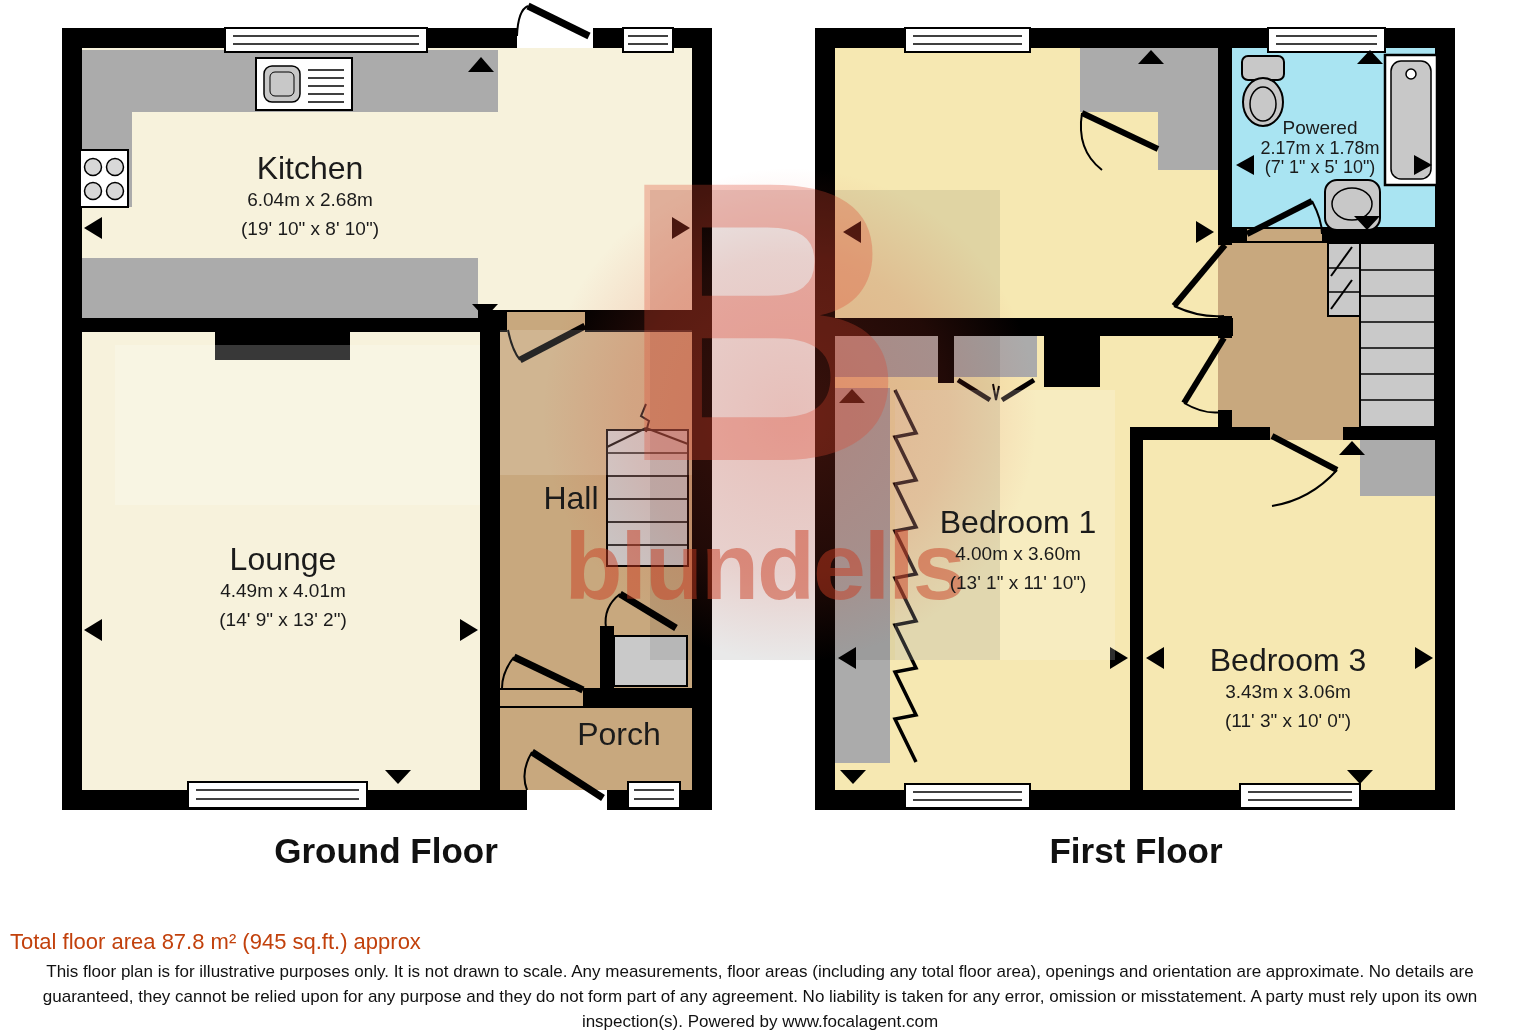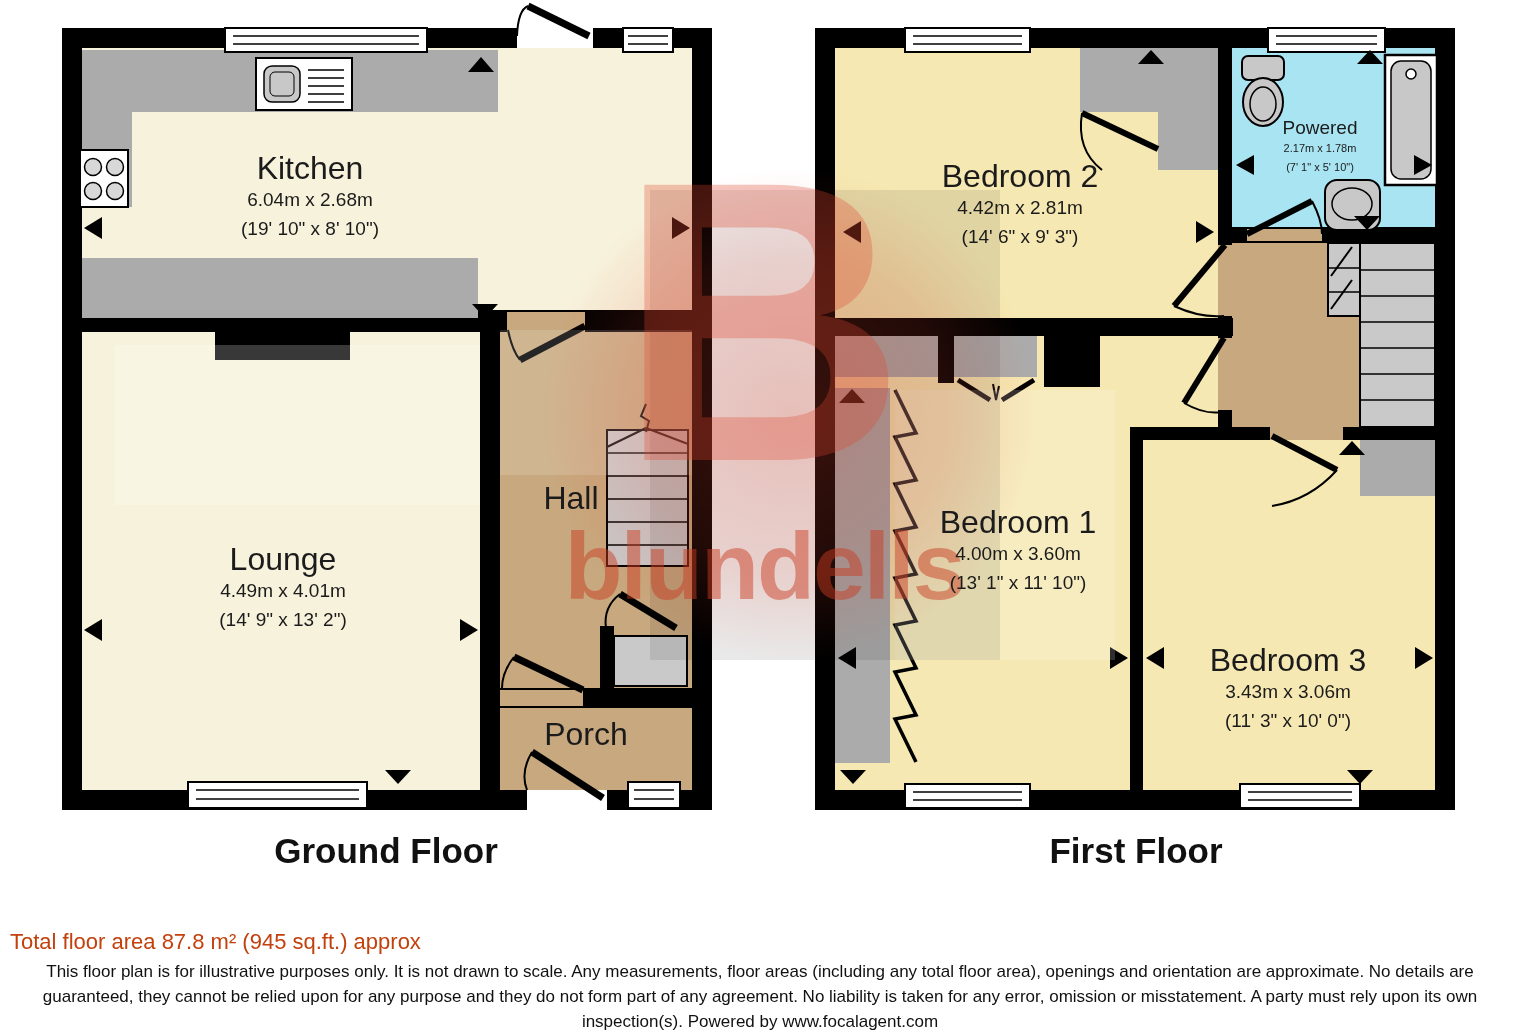--- a/index.html
+++ b/index.html
@@ -3,21 +3,21 @@
 <meta charset="utf-8">
 <style>
   html,body{margin:0;padding:0;background:#fff;}
   body{font-family:"Liberation Sans", sans-serif;}
   #stage{position:relative;width:1520px;height:1032px;background:#fff;overflow:hidden;}
   #plan-svg{position:absolute;left:0;top:0;}
   .room-label{position:absolute;transform:translate(-50%,-50%);text-align:center;color:#1b1b1b;white-space:nowrap;z-index:30;}
   .room-label .rname{font-size:32px;line-height:34px;}
   .room-label .rdim{font-size:19px;line-height:29px;}
   .room-label.small .rname{font-size:19px;line-height:23px;}
-  .room-label.small .rdim{font-size:11px;line-height:19px;}
+  .room-label.small .rdim{font-size:18px;line-height:19px;}
   .floor-title{position:absolute;transform:translate(-50%,-50%);font-size:35px;font-weight:bold;color:#111;white-space:nowrap;z-index:30;}
   .wm-band{position:absolute;left:650px;top:190px;width:350px;height:470px;background:rgba(0,0,0,0.085);mix-blend-mode:multiply;z-index:20;pointer-events:none;}
   .wm-glow{position:absolute;left:540px;top:165px;width:500px;height:500px;border-radius:50%;
            background:radial-gradient(circle, rgba(224,69,47,0.26) 0%, rgba(224,69,47,0.15) 45%, rgba(224,69,47,0) 70%);
            z-index:21;pointer-events:none;}
   .wm-letter{position:absolute;left:762px;top:322px;transform:translate(-50%,-50%);font-size:400px;font-weight:bold;
              color:rgba(222,70,48,0.30);z-index:22;pointer-events:none;line-height:1;}
   .wm-brand{position:absolute;left:764px;top:566px;transform:translate(-50%,-50%);font-size:95px;font-weight:bold;letter-spacing:-2px;
             color:rgba(200,58,32,0.48);z-index:23;pointer-events:none;line-height:1;}
   .light-patch{position:absolute;z-index:15;pointer-events:none;}
@@ -280,27 +280,22 @@
     <div class="rdim">(19' 10" x 8' 10")</div>
   </div>
   <div class="room-label" style="left:283px;top:588px;">
     <div class="rname">Lounge</div>
     <div class="rdim">4.49m x 4.01m</div>
     <div class="rdim">(14' 9" x 13' 2")</div>
   </div>
   <div class="room-label" style="left:571px;top:498px;">
     <div class="rname">Hall</div>
   </div>
-  <div class="room-label" style="left:586px;top:734px;">
+  <div class="room-label" style="left:619px;top:734px;">
     <div class="rname">Porch</div>
-  </div>
-  <div class="room-label" style="left:1020px;top:205px;">
-    <div class="rname">Bedroom 2</div>
-    <div class="rdim">4.42m x 2.81m</div>
-    <div class="rdim">(14' 6" x 9' 3")</div>
   </div>
   <div class="room-label small" style="left:1320px;top:146px;">
     <div class="rname">Powered</div>
     <div class="rdim">2.17m x 1.78m</div>
     <div class="rdim">(7' 1" x 5' 10")</div>
   </div>
   <div class="room-label" style="left:1018px;top:551px;">
     <div class="rname">Bedroom 1</div>
     <div class="rdim">4.00m x 3.60m</div>
     <div class="rdim">(13' 1" x 11' 10")</div>

